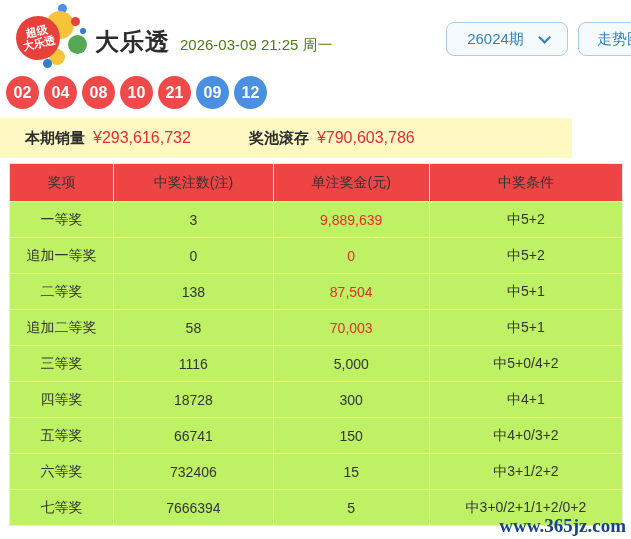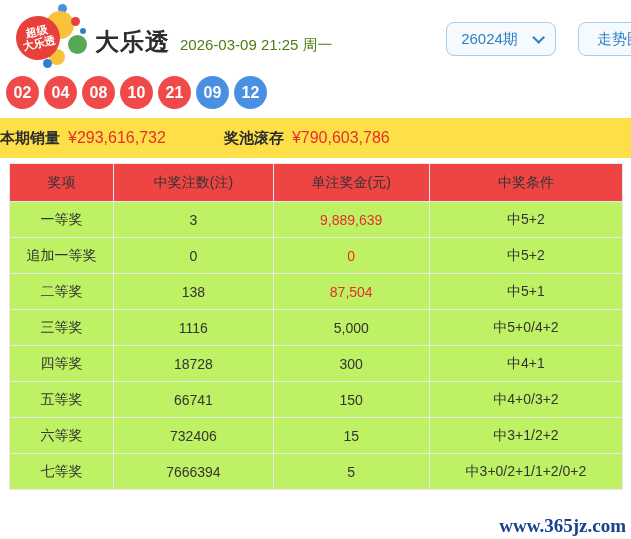--- a/index.html
+++ b/index.html
@@ -37,44 +37,44 @@
   .page-title { font-size:24px; font-weight:bold; color:#2d2d2d; letter-spacing:1px; }
   .page-date  { font-size:15px; color:#4d7c0f; }
 
   .hdr-btn {
     position:absolute; top:22px; height:34px;
     border:1px solid #a7cdee; background:#f5fafe; border-radius:8px;
     color:var(--link-blue,#3380c0); font-size:15px;
     display:flex; align-items:center; justify-content:center; gap:14px;
     cursor:pointer;
   }
-  .btn-period { left:446px; width:110px;text-align:center; }
+  .btn-period { left:446px; width:122px;text-align:center; }
   .btn-trend  { left:578px; width:100px; padding-left:18px; justify-content:flex-start; }
   .chevron {
     width:9px; height:9px; border-right:2px solid var(--link-blue,#3380c0);
     border-bottom:2px solid var(--link-blue,#3380c0);
     transform:rotate(45deg) translateY(-3px);
     display:inline-block;
   }
 
   
   .balls { position:absolute; left:6px; top:76px; display:flex; gap:5px; }
   .ball {
     width:33px; height:33px; border-radius:50%;
     color:#fff; font-weight:bold; font-size:16px;
     display:flex; align-items:center; justify-content:center;
   }
   .ball.red  { background:var(--ball-red,#ef4949); }
   .ball.blue { background:var(--ball-blue,#4a90e2); }
 
   
   .sales-band {
-    position:absolute; left:0; top:118px; width:631px; height:40px;
-    background:#fde047;
-    display:flex; align-items:center; 
+    position:absolute; left:0; top:118px; width:572px; height:40px;
+    background:#fef9c3;
+    display:flex; align-items:center; padding-left:25px;
     font-size:15px;
   }
   .sales-label { font-weight:bold; color:#2d2d2d; margin-right:8px; }
   .sales-value { color:var(--accent-red,#e62e2e); font-size:16px; }
   .pool-gap { width:58px; }
 
   
   .prize-table {
     position:absolute; left:9px; top:163px; width:614px;
     border-collapse:collapse; table-layout:fixed;
@@ -180,20 +180,26 @@
       <td class="red-amount">0</td>
       <td>中5+2</td>
     </tr>
     <tr>
       <td>二等奖</td>
       <td>138</td>
       <td class="red-amount">87,504</td>
       <td>中5+1</td>
     </tr>
     <tr>
+      <td>追加二等奖</td>
+      <td>58</td>
+      <td class="red-amount">70,003</td>
+      <td>中5+1</td>
+    </tr>
+    <tr>
       <td>三等奖</td>
       <td>1116</td>
       <td>5,000</td>
       <td>中5+0/4+2</td>
     </tr>
     <tr>
       <td>四等奖</td>
       <td>18728</td>
       <td>300</td>
       <td>中4+1</td>

